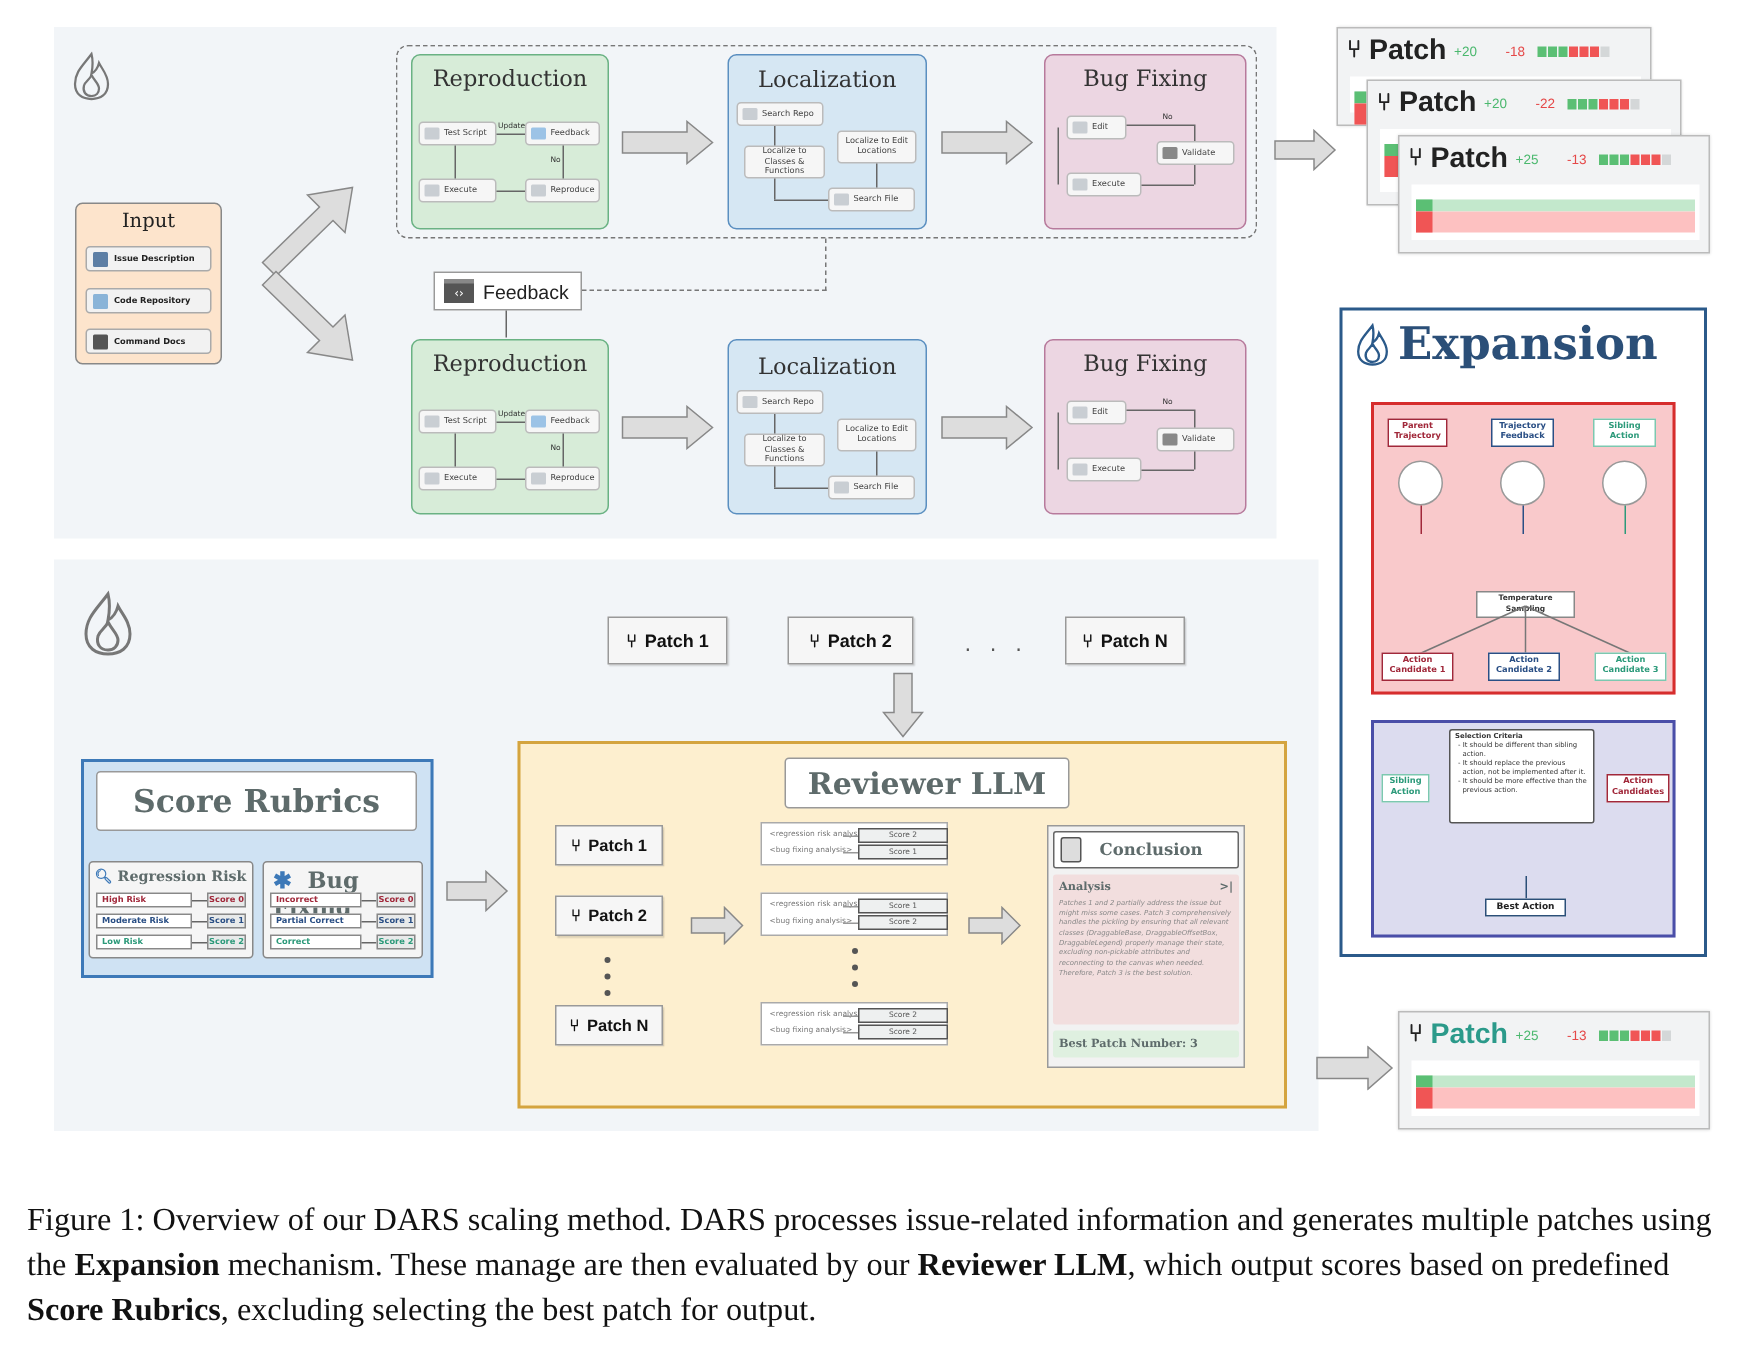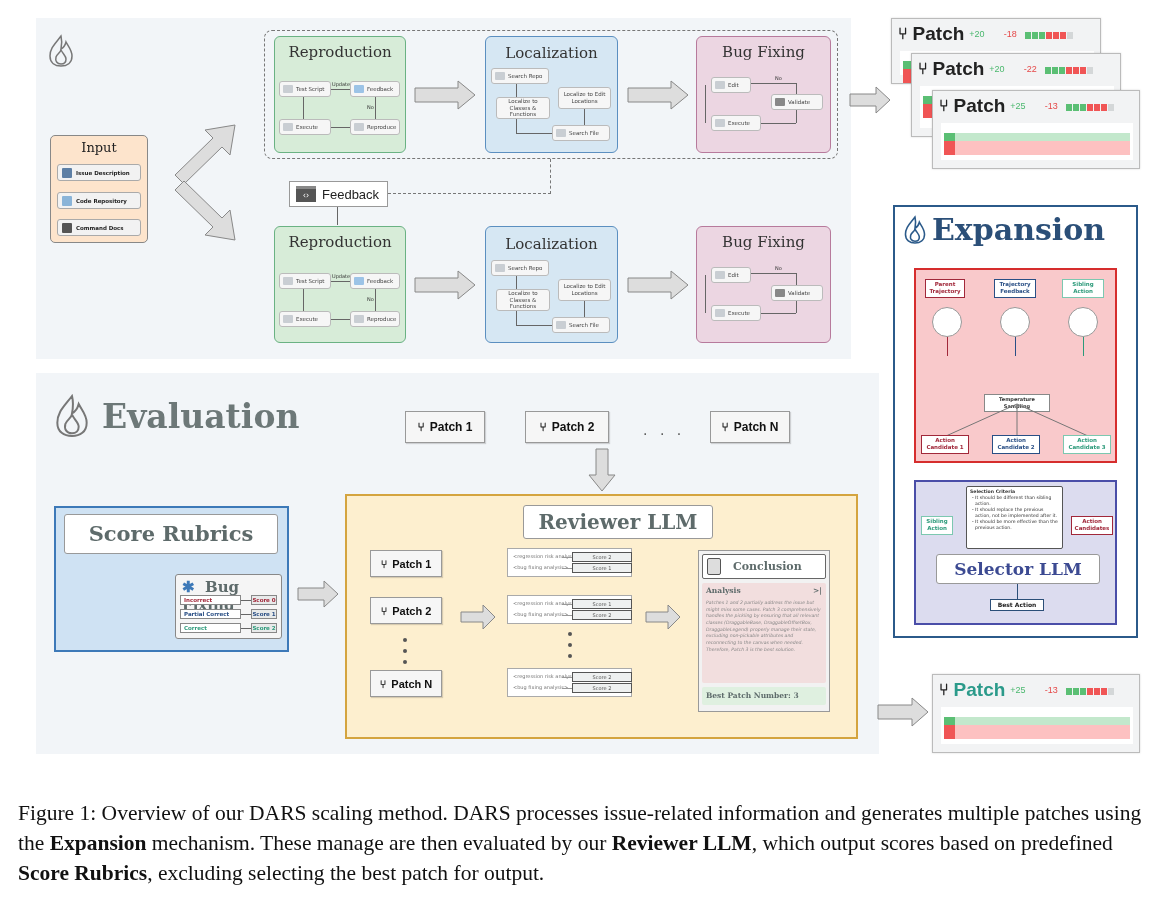--- a/index.html
+++ b/index.html
@@ -313,31 +313,29 @@
   <div style="position:absolute;left:50px;top:4px;width:97px;height:63px;background:#fff;border:1px solid #555;border-radius:2px;font-size:4.6px;padding:2px 3px;color:#333;line-height:1.3;">
     <div style="font-weight:bold">Selection Criteria</div>
     <div id="criteria-list">
         <div style="padding-left: 5px; text-indent: -3px;">- It should be different than sibling action.</div>
         <div style="padding-left: 5px; text-indent: -3px;">- It should replace the previous action, not be implemented after it.</div>
         <div style="padding-left: 5px; text-indent: -3px;">- It should be more effective than the previous action.</div>
       </div>
   </div>
   <div class="tiny-box" style="left:5px;top:34px;width:32px;color:#2c9a7a;border-color:#7cc8b0;"><span>Sibling Action</span></div>
   <div class="tiny-box" style="left:155px;top:34px;width:42px;color:#a1283a;border-color:#a1283a;"><span>Action Candidates</span></div>
-  <div style="position:absolute;left:20px;top:72px;width:164px;height:30px;background:#fff;border:1px solid #999;border-radius:3px;text-align:center;font-family:'DejaVu Serif',serif;font-weight:bold;font-size:17px;line-height:29px;color:#3c4a92;"><span>Selector LLM</span></div>
   <div class="line" style="left:101px;top:102px;width:1px;height:15px;background:#2b4f78"></div>
   <div class="tiny-box" style="left:74px;top:117px;width:54px;color:#222;border-color:#2b4f78;font-size:6px;"><span>Best Action</span></div>
 </div>
 
 <div class="abs panel-bg" style="left:36px;top:373px;width:843px;height:381px;"></div>
 <div class="abs" style="left:52px;top:392px;display:flex;align-items:center;gap:10px;">
   <svg width="40" height="48" viewBox="0 0 30 34">
       <path d="M15 2 C9 10 4 14 4 22 C4 29 9 32 15 32 C21 32 26 29 26 22 C26 16 22 12 20 8 C19 12 17 14 15 15 C16 10 16 6 15 2Z M15 30 C11 30 9 27 10 23 C11 20 14 19 15 16 C17 20 20 22 20 25 C20 28 18 30 15 30Z" fill="none" stroke="#777" stroke-width="1.5"></path>
     </svg>
-  <span class="title-serif" style="font-size:33px;">Evaluation</span>
 </div>
 
 <div class="pbtn" style="left:405px;top:411px;width:80px;height:32px;">
     <span>⑂</span>
     <span>Patch 1</span>
   </div>
 <div class="pbtn" style="left:525px;top:411px;width:84px;height:32px;">
     <span>⑂</span>
     <span>Patch 2</span>
   </div>
@@ -345,20 +343,34 @@
 <div class="pbtn" style="left:710px;top:411px;width:80px;height:32px;">
     <span>⑂</span>
     <span>Patch N</span>
   </div>
 <svg class="abs" style="left:588px;top:447px;" width="28" height="46">
     <polygon points="8,2 20,2 20,28 27,28 14,44 1,28 8,28" fill="#ddd" stroke="#888"></polygon>
   </svg>
 
 <div class="abs" style="left:54px;top:506px;width:235px;height:146px;background:#cfe2f3;border:2px solid #3d79b8;">
   <div style="position:absolute;left:8px;top:6px;width:214px;height:40px;background:#fff;border:1px solid #999;border-radius:3px;text-align:center;font-family:'DejaVu Serif',serif;font-weight:bold;font-size:21px;line-height:38px;color:#5e6b6b;"><span>Score Rubrics</span></div>
+  <div style="position:absolute;left:3px;top:66px;width:110px;height:65px;background:#f5f5f5;border:1px solid #888;border-radius:3px;">
+    <div style="position:absolute;left:3px;top:3px;font-family:'DejaVu Serif',serif;font-weight:bold;font-size:9.5px;color:#5e6b6b;"><span style="color:#3d79b8">🔍︎</span> <span>Regression Risk</span></div>
+    <div id="reg-rows">
+        <div class="rubric-item" style="left: 4px; top: 20px; width: 64px; color: rgb(161, 40, 58);">High Risk</div>
+        <div class="line" style="left: 68px; top: 25px; width: 10px; height: 1px;"></div>
+        <div class="score-item" style="left: 78px; top: 20px; width: 26px; color: rgb(161, 40, 58);">Score 0</div>
+        <div class="rubric-item" style="left: 4px; top: 34px; width: 64px; color: rgb(42, 79, 133);">Moderate Risk</div>
+        <div class="line" style="left: 68px; top: 39px; width: 10px; height: 1px;"></div>
+        <div class="score-item" style="left: 78px; top: 34px; width: 26px; color: rgb(42, 79, 133);">Score 1</div>
+        <div class="rubric-item" style="left: 4px; top: 48px; width: 64px; color: rgb(44, 154, 122);">Low Risk</div>
+        <div class="line" style="left: 68px; top: 53px; width: 10px; height: 1px;"></div>
+        <div class="score-item" style="left: 78px; top: 48px; width: 26px; color: rgb(44, 154, 122);">Score 2</div>
+      </div>
+  </div>
   <div style="position:absolute;left:119px;top:66px;width:107px;height:65px;background:#f5f5f5;border:1px solid #888;border-radius:3px;">
     <div style="position:absolute;left:6px;top:3px;font-family:'DejaVu Serif',serif;font-weight:bold;font-size:15px;color:#5e6b6b;"><span style="color:#3d79b8">✱</span>&nbsp;&nbsp;<span>Bug Fixing</span></div>
     <div id="bug-rows">
         <div class="rubric-item" style="left: 4px; top: 20px; width: 61px; color: rgb(161, 40, 58);">Incorrect</div>
         <div class="line" style="left: 65px; top: 25px; width: 10px; height: 1px;"></div>
         <div class="score-item" style="left: 75px; top: 20px; width: 26px; color: rgb(161, 40, 58);">Score 0</div>
         <div class="rubric-item" style="left: 4px; top: 34px; width: 61px; color: rgb(42, 79, 133);">Partial Correct</div>
         <div class="line" style="left: 65px; top: 39px; width: 10px; height: 1px;"></div>
         <div class="score-item" style="left: 75px; top: 34px; width: 26px; color: rgb(42, 79, 133);">Score 1</div>
         <div class="rubric-item" style="left: 4px; top: 48px; width: 61px; color: rgb(44, 154, 122);">Correct</div>

